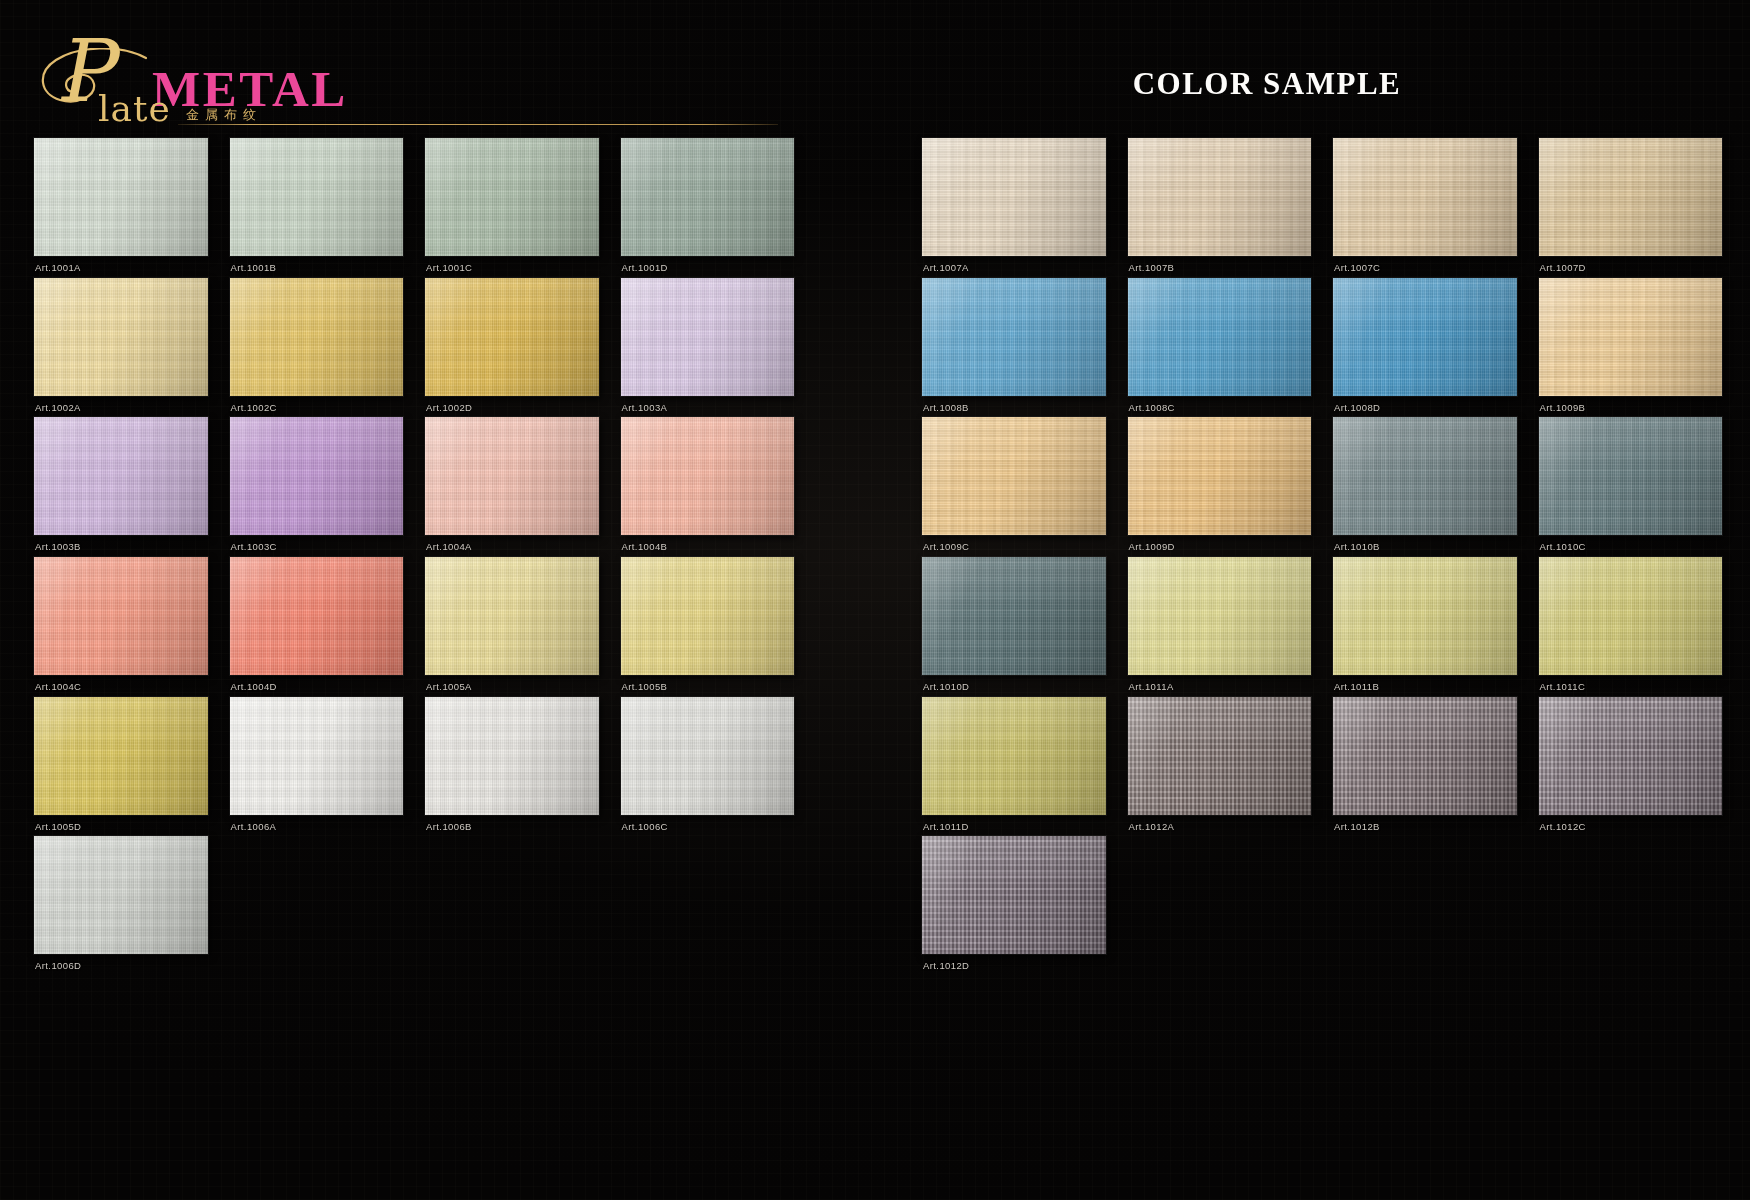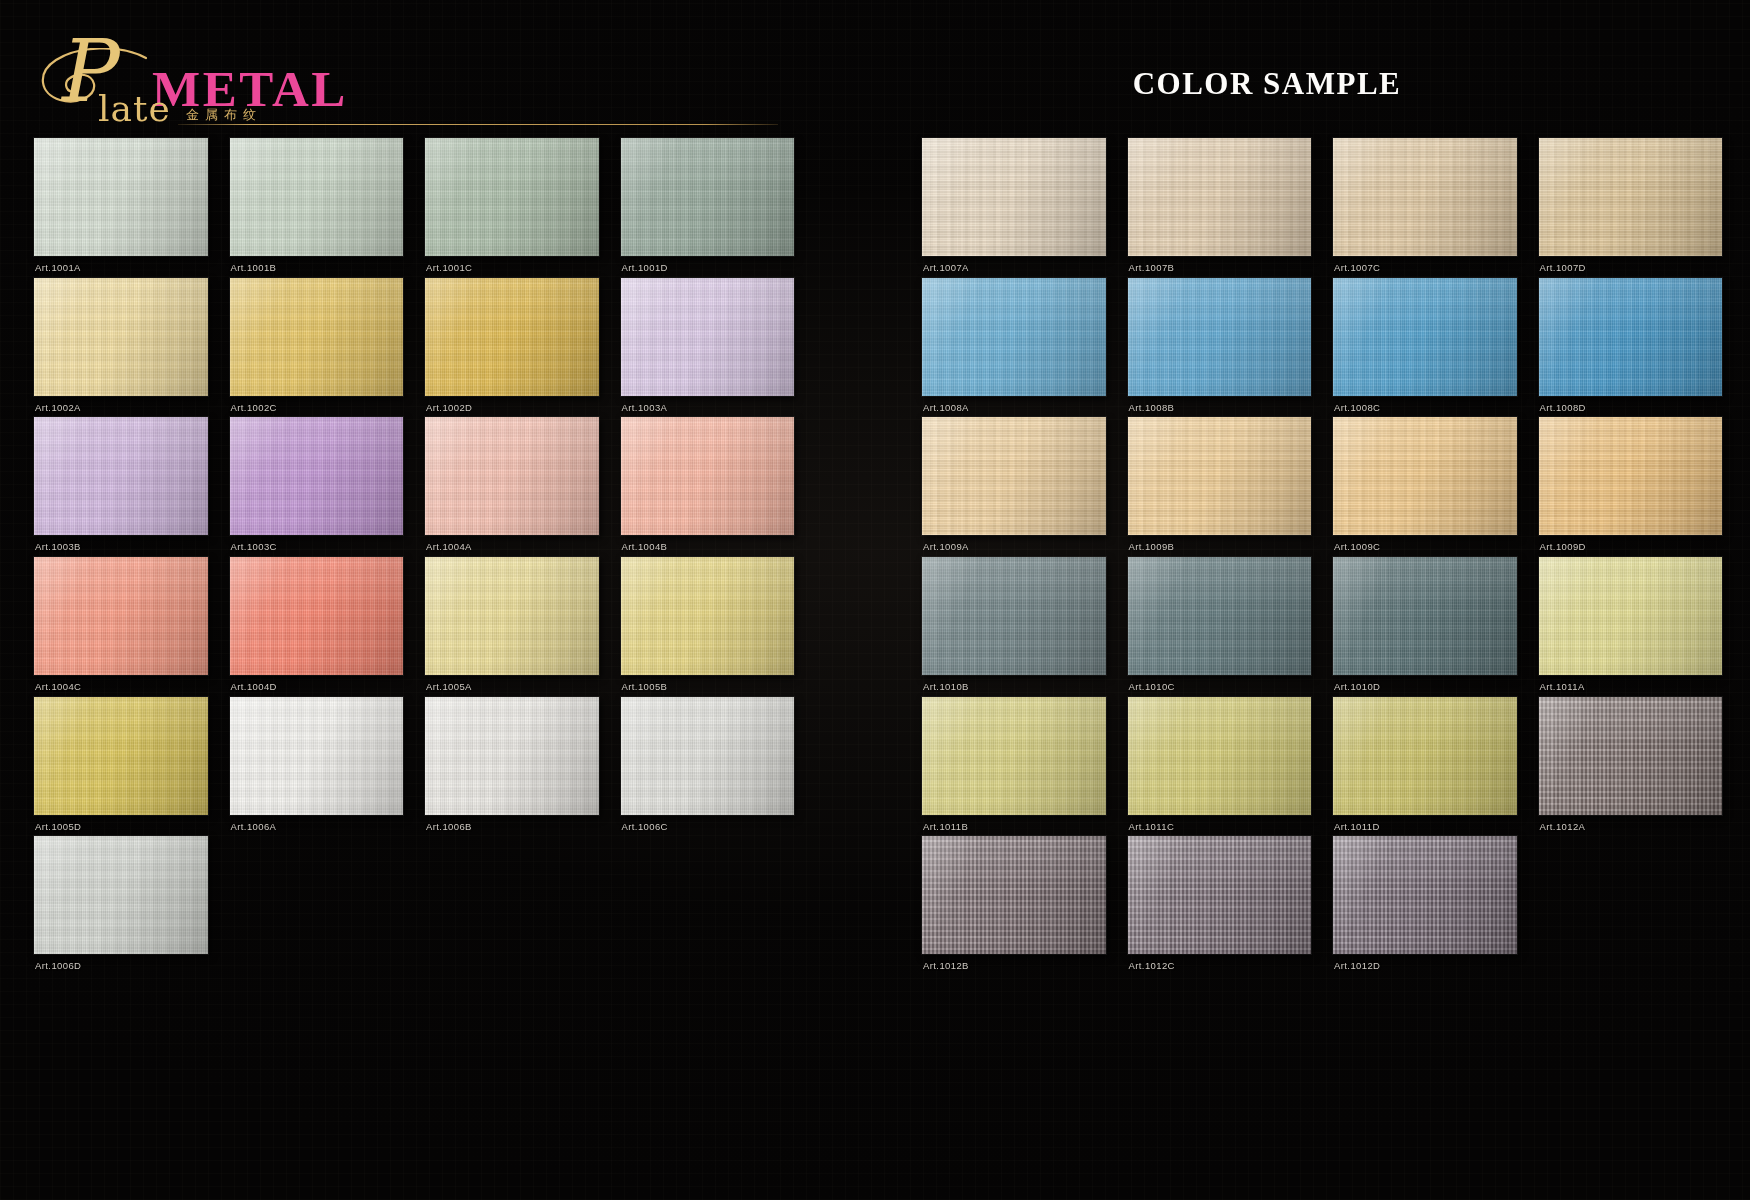--- a/index.html
+++ b/index.html
@@ -475,29 +475,20 @@
         <div class="cell">
           <div class="swatch horiz" style="background: rgb(224, 200, 156);">
             <div class="weave"></div>
             <div class="weave2"></div>
             <div class="topband"></div>
             <div class="sheen"></div>
           </div>
           <div class="swatch-label">Art.1007D</div>
         </div>
         <div class="cell">
-          <div class="swatch" style="background: rgb(111, 178, 214);">
-            <div class="weave"></div>
-            <div class="weave2"></div>
-            <div class="topband"></div>
-            <div class="sheen"></div>
-          </div>
-          <div class="swatch-label">Art.1008A</div>
-        </div>
-        <div class="cell">
           <div class="swatch" style="background: rgb(99, 170, 210);">
             <div class="weave"></div>
             <div class="weave2"></div>
             <div class="topband"></div>
             <div class="sheen"></div>
           </div>
           <div class="swatch-label">Art.1008B</div>
         </div>
         <div class="cell">
           <div class="swatch" style="background: rgb(85, 162, 205);">
@@ -509,29 +500,20 @@
           <div class="swatch-label">Art.1008C</div>
         </div>
         <div class="cell">
           <div class="swatch" style="background: rgb(74, 153, 199);">
             <div class="weave"></div>
             <div class="weave2"></div>
             <div class="topband"></div>
             <div class="sheen"></div>
           </div>
           <div class="swatch-label">Art.1008D</div>
-        </div>
-        <div class="cell">
-          <div class="swatch horiz" style="background: rgb(242, 213, 165);">
-            <div class="weave"></div>
-            <div class="weave2"></div>
-            <div class="topband"></div>
-            <div class="sheen"></div>
-          </div>
-          <div class="swatch-label">Art.1009A</div>
         </div>
         <div class="cell">
           <div class="swatch horiz" style="background: rgb(243, 210, 155);">
             <div class="weave"></div>
             <div class="weave2"></div>
             <div class="topband"></div>
             <div class="sheen"></div>
           </div>
           <div class="swatch-label">Art.1009B</div>
         </div>

